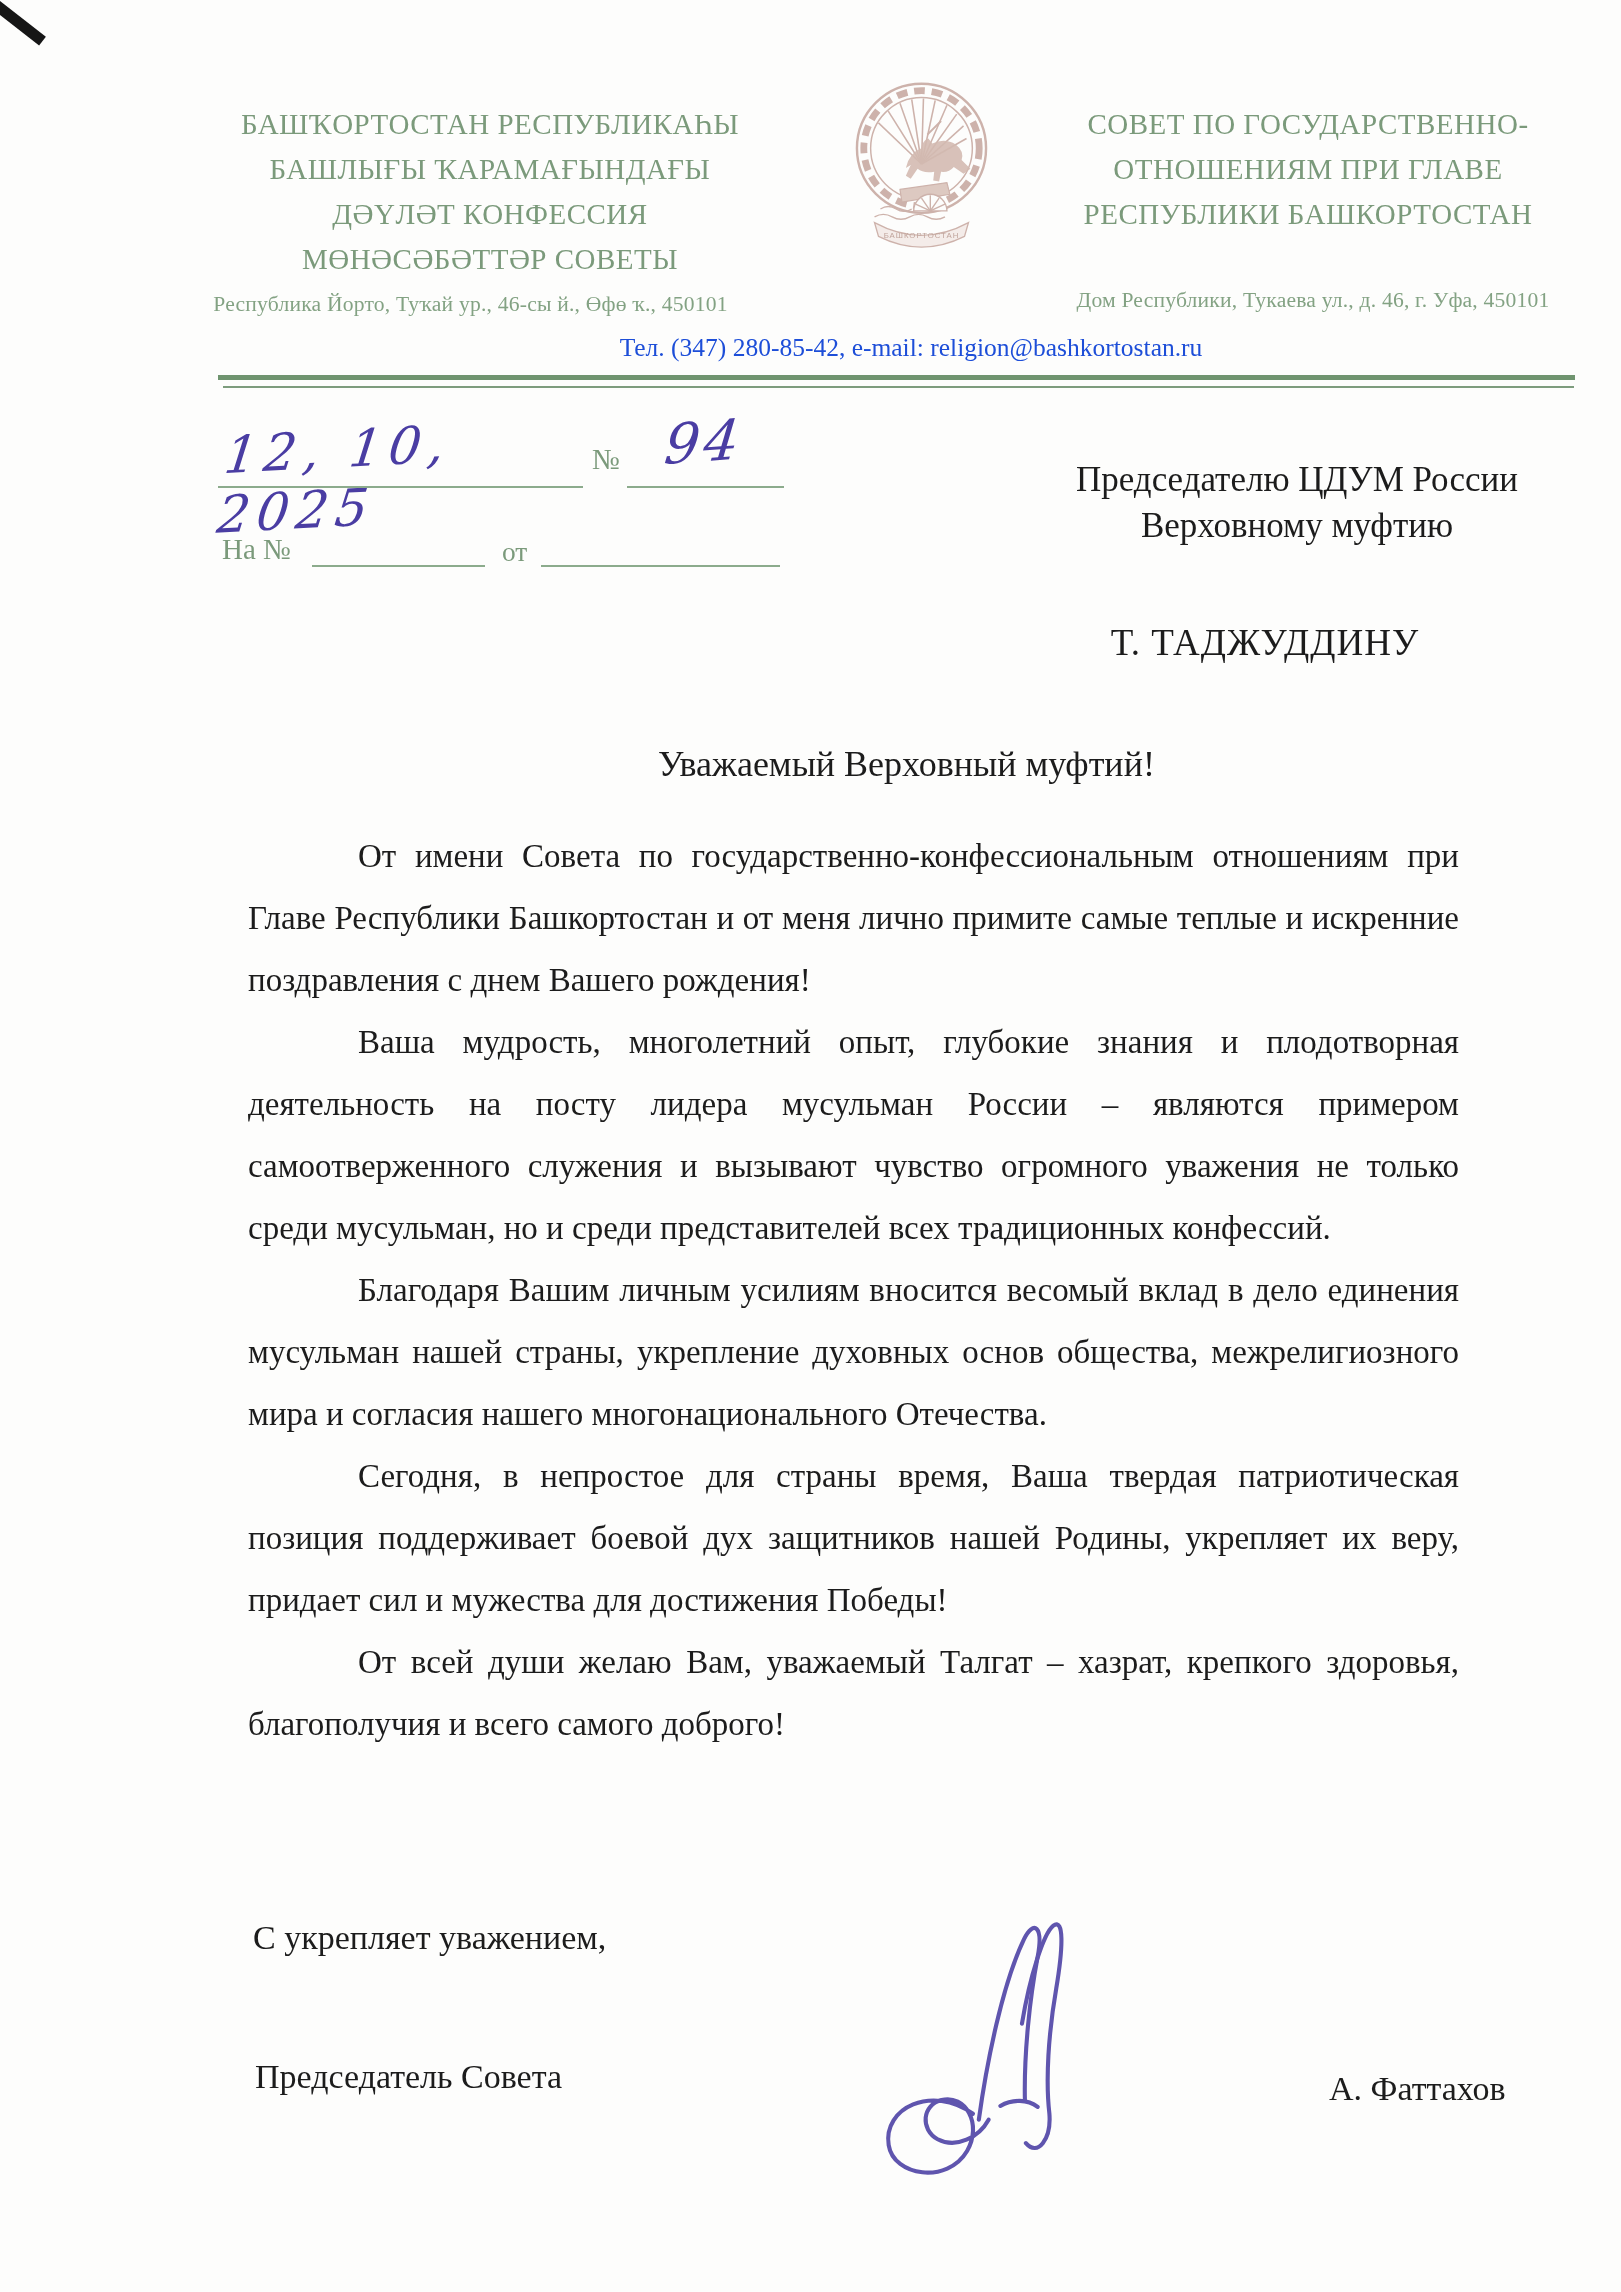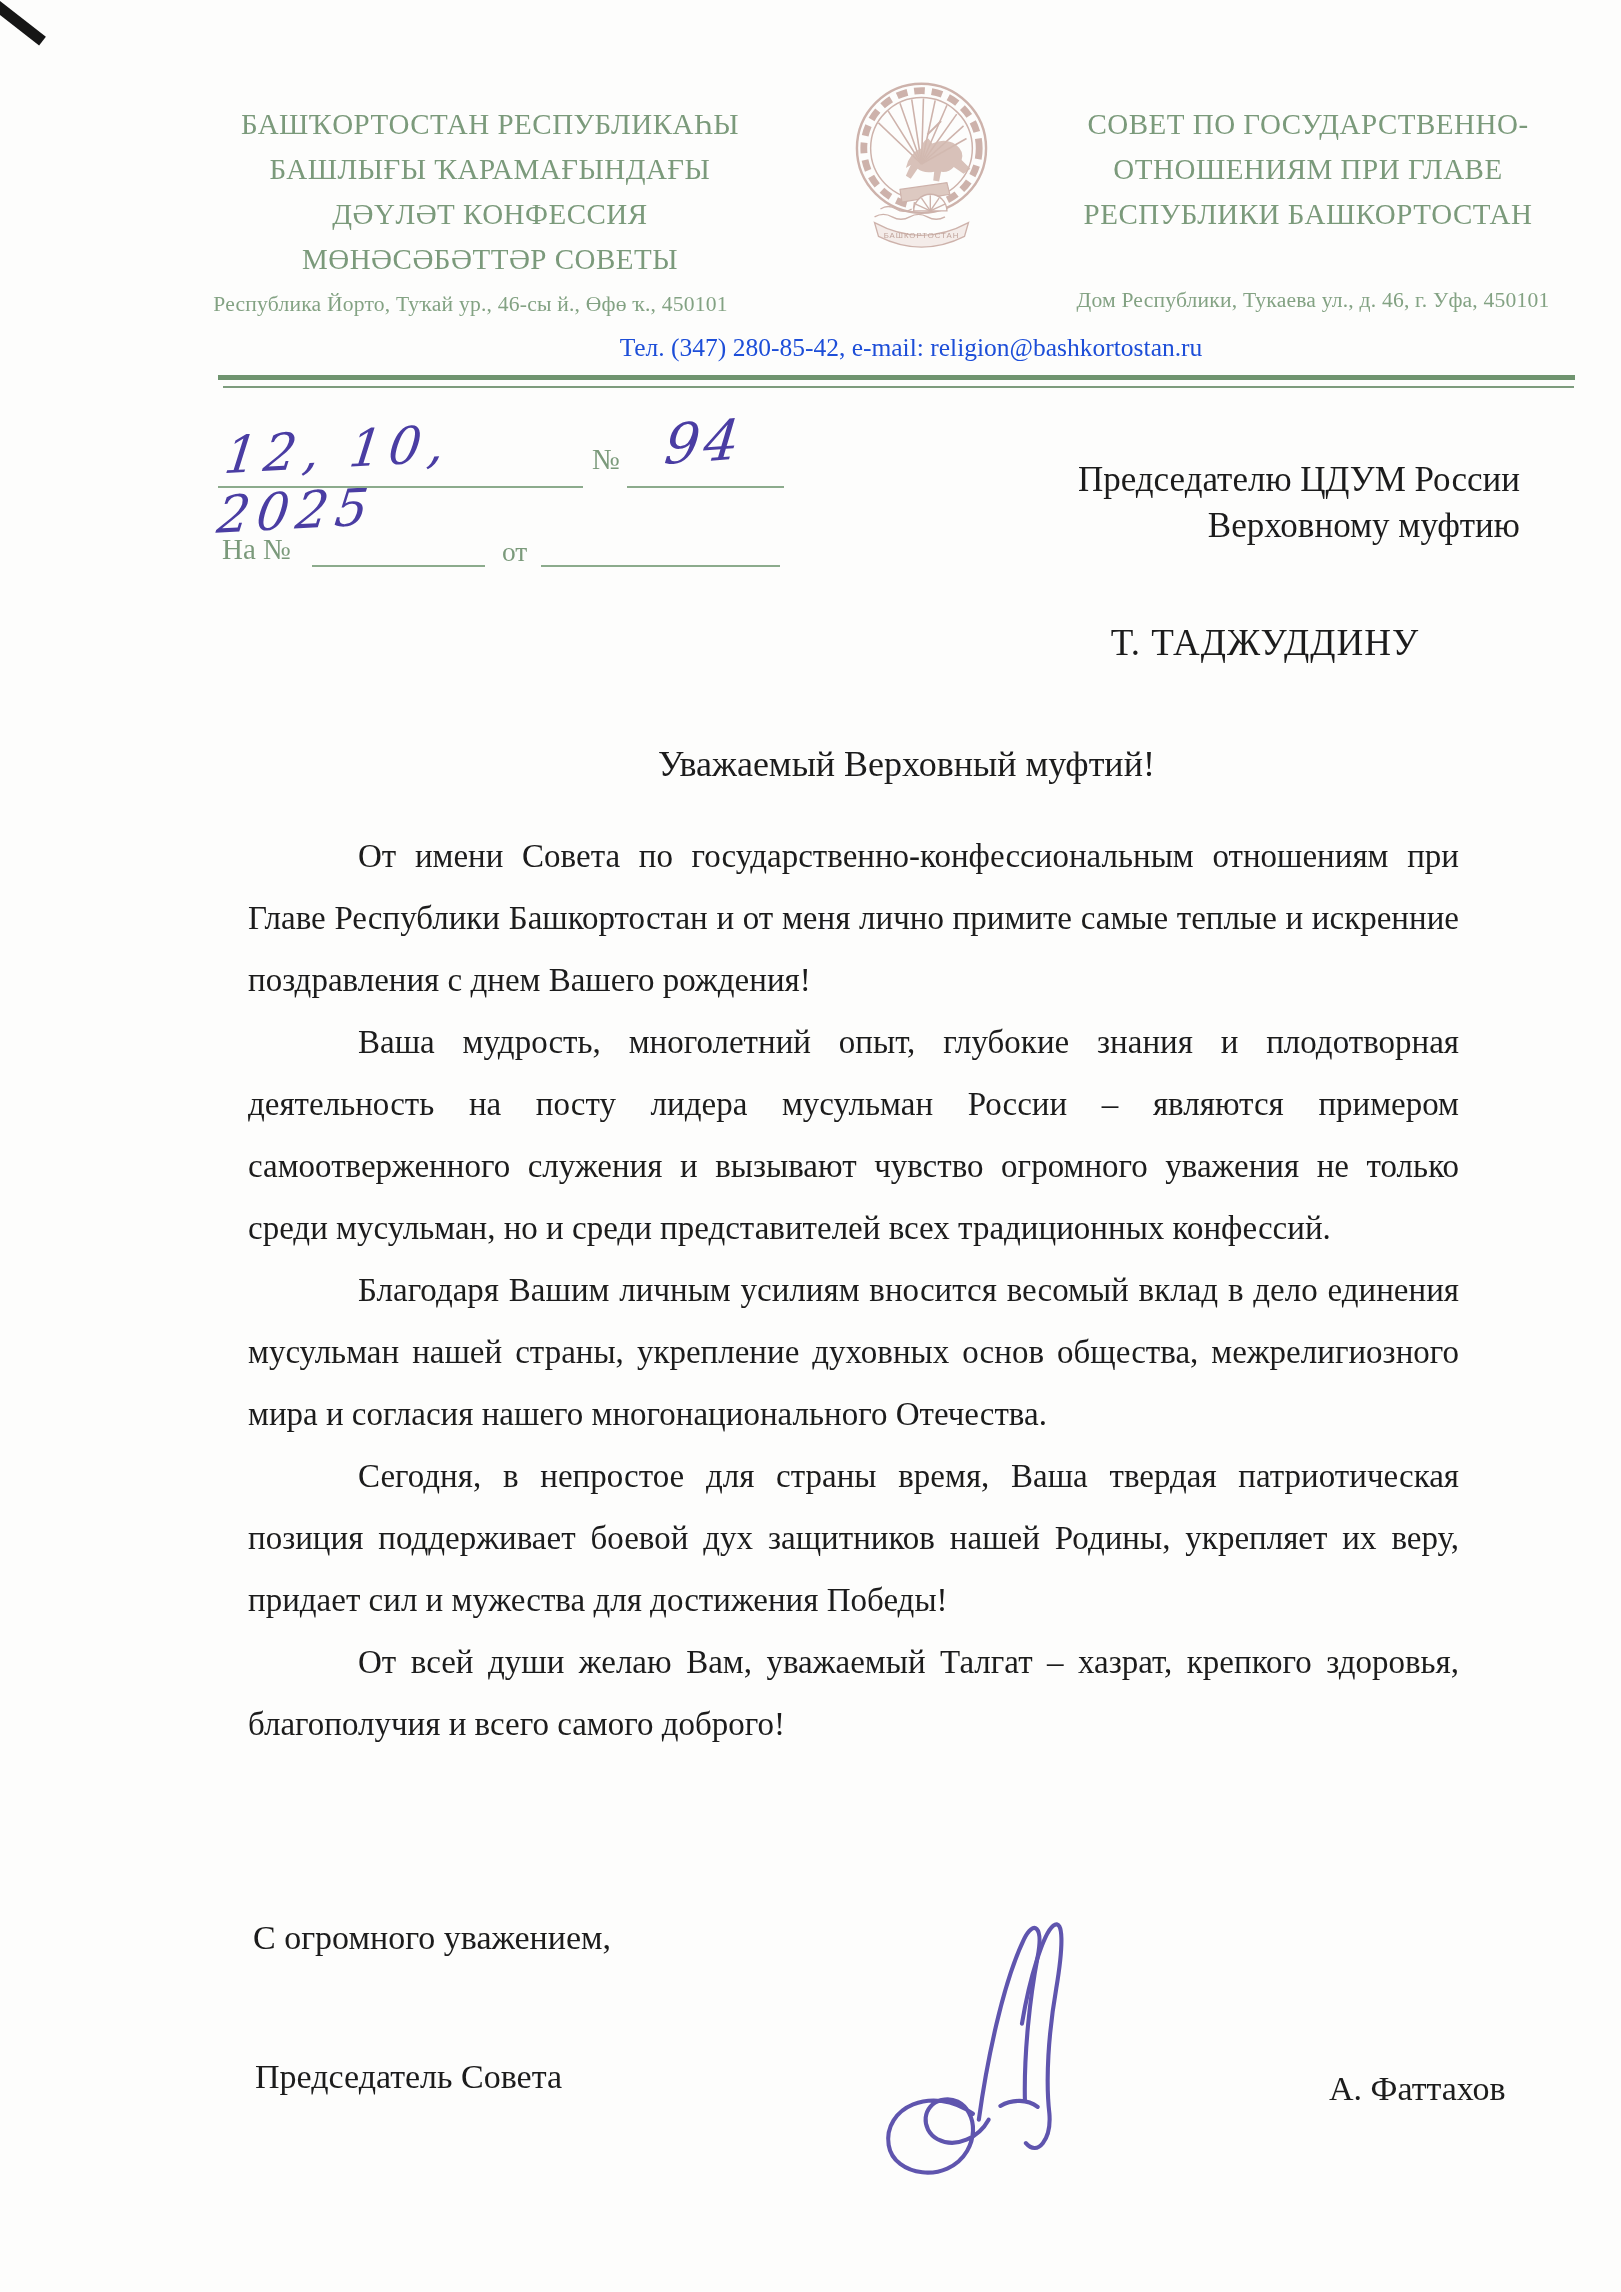--- a/index.html
+++ b/index.html
@@ -59,22 +59,22 @@
     font-size:55px;letter-spacing:3.9px;
     transform:rotate(-4deg) skewX(-10deg);
   }
   .num-line{position:absolute;left:627px;top:486px;width:157px;height:2px;background:#8cab8c;}
   .reply-label{position:absolute;left:222px;top:533px;color:#7b9a7b;font-size:29px;}
   .reply-num-line{position:absolute;left:312px;top:565px;width:173px;height:2px;background:#8cab8c;}
   .reply-from{position:absolute;left:502px;top:537px;color:#7b9a7b;font-size:27.4px;}
   .reply-date-line{position:absolute;left:541px;top:565px;width:239px;height:2px;background:#8cab8c;}
   
   .addressee{
-    position:absolute;left:1010px;top:457px;width:510px;
-    text-align:right;font-size:35px;line-height:46px;
+    position:absolute;left:1042px;top:457px;width:510px;
+    text-align:center;font-size:35px;line-height:46px;
   }
   .addressee-name{
     position:absolute;left:1010px;top:621px;width:510px;
     text-align:center;font-size:37px;font-weight:normal;letter-spacing:1px;
   }
   
   .salutation{
     position:absolute;left:328px;top:743px;width:1157px;
     text-align:center;font-size:36px;
   }
@@ -175,21 +175,21 @@
   <div class="salutation">Уважаемый Верховный муфтий!</div>
 
   <div class="body-text">
     <p>От имени Совета по государственно-конфессиональным отношениям при Главе Республики Башкортостан и от меня лично примите самые теплые и искренние поздравления с днем Вашего рождения!</p>
     <p>Ваша мудрость, многолетний опыт, глубокие знания и плодотворная деятельность на посту лидера мусульман России – являются примером самоотверженного служения и вызывают чувство огромного уважения не только среди мусульман, но и среди представителей всех традиционных конфессий.</p>
     <p>Благодаря Вашим личным усилиям вносится весомый вклад в дело единения мусульман нашей страны, укрепление духовных основ общества, межрелигиозного мира и согласия нашего многонационального Отечества.</p>
     <p>Сегодня, в непростое для страны время, Ваша твердая патриотическая позиция поддерживает боевой дух защитников нашей Родины, укрепляет их веру, придает сил и мужества для достижения Победы!</p>
     <p>От всей души желаю Вам, уважаемый Талгат – хазрат, крепкого здоровья, благополучия и всего самого доброго!</p>
   </div>
 
-  <div class="regards">С огромного уважением,</div>
+  <div class="regards">С укрепляет уважением,</div>
   <div class="signer-title">Председатель Совета</div>
 
   <svg class="signature" viewBox="0 0 320 300" fill="none" xmlns="http://www.w3.org/2000/svg">
     <g stroke="#4f43a6" stroke-width="4.2" stroke-linecap="round" opacity="0.9">
       <path d="M112 212 C 70 182, 20 206, 26 244 C 31 276, 86 284, 106 250 C 122 222, 104 192, 80 198 C 60 203, 58 228, 76 238 C 95 248, 118 236, 128 218"></path>
       <path d="M118 218 C 126 160, 142 80, 164 34 C 174 14, 184 20, 178 52 C 170 94, 164 150, 165 198"></path>
       <path d="M162 120 C 170 72, 184 28, 194 20 C 205 12, 204 42, 197 84 C 189 130, 186 178, 190 212 C 192 238, 178 256, 166 242"></path>
       <path d="M140 204 C 152 197, 168 197, 178 205"></path>
     </g>
   </svg>

